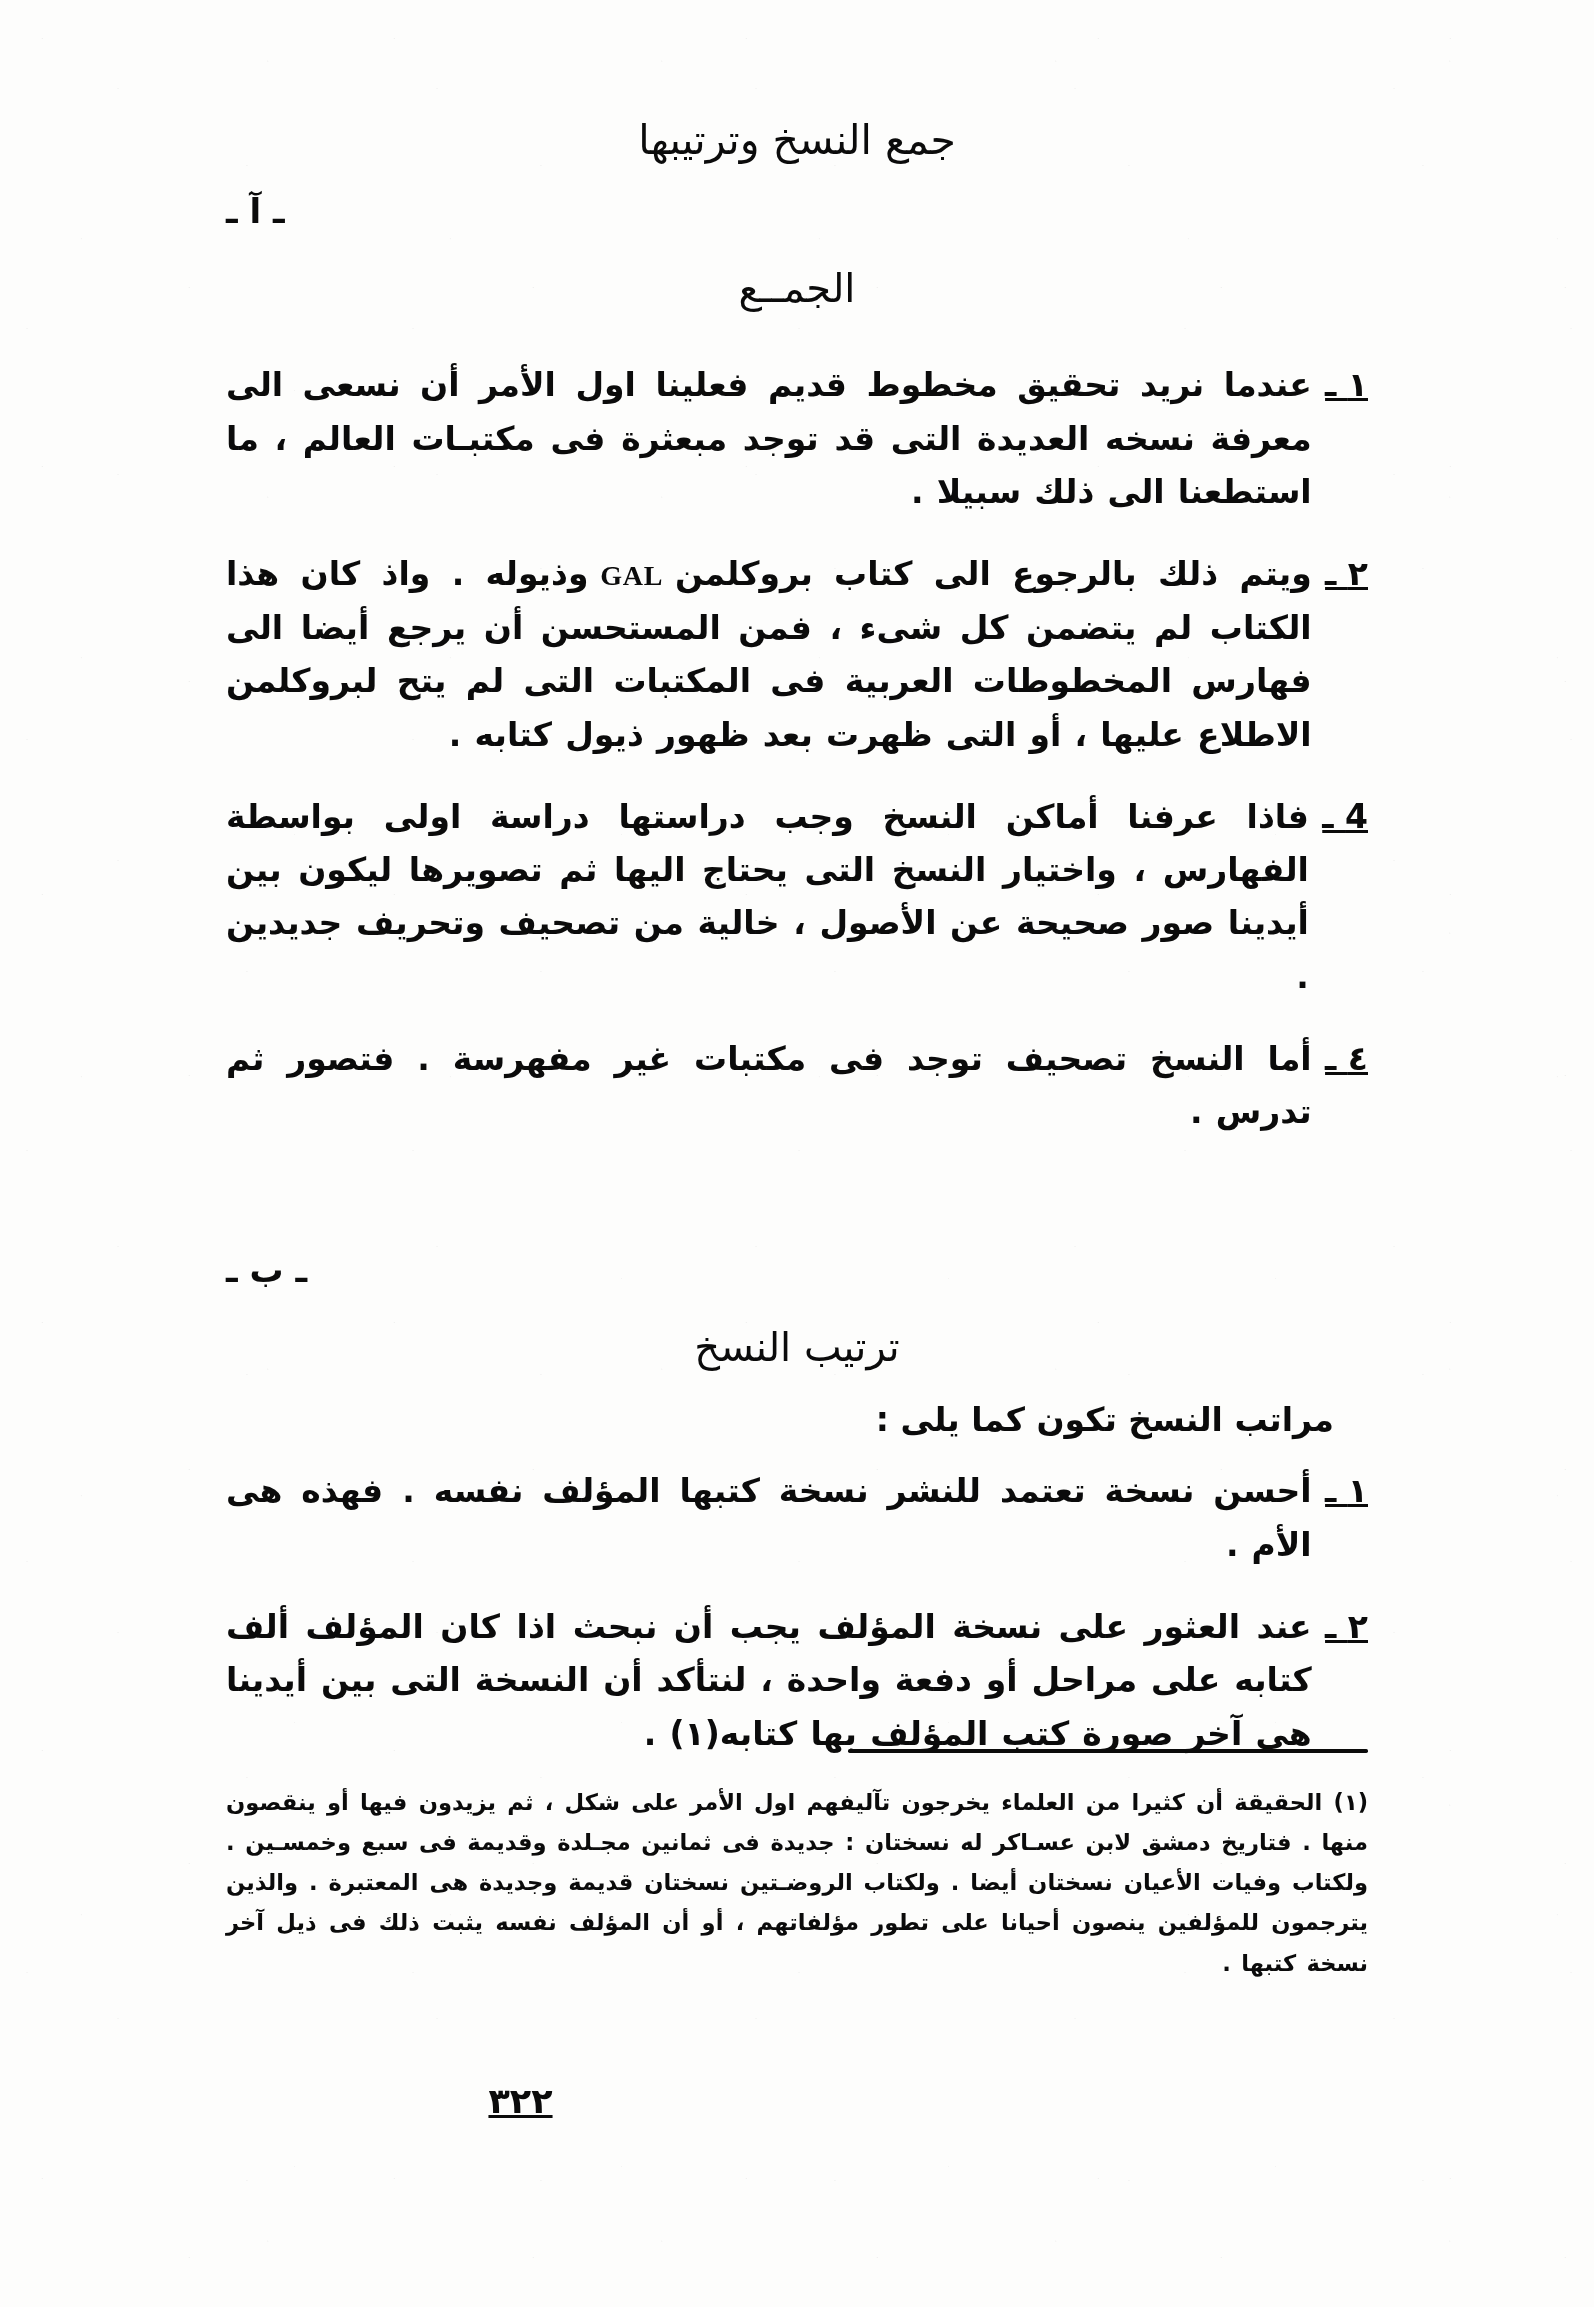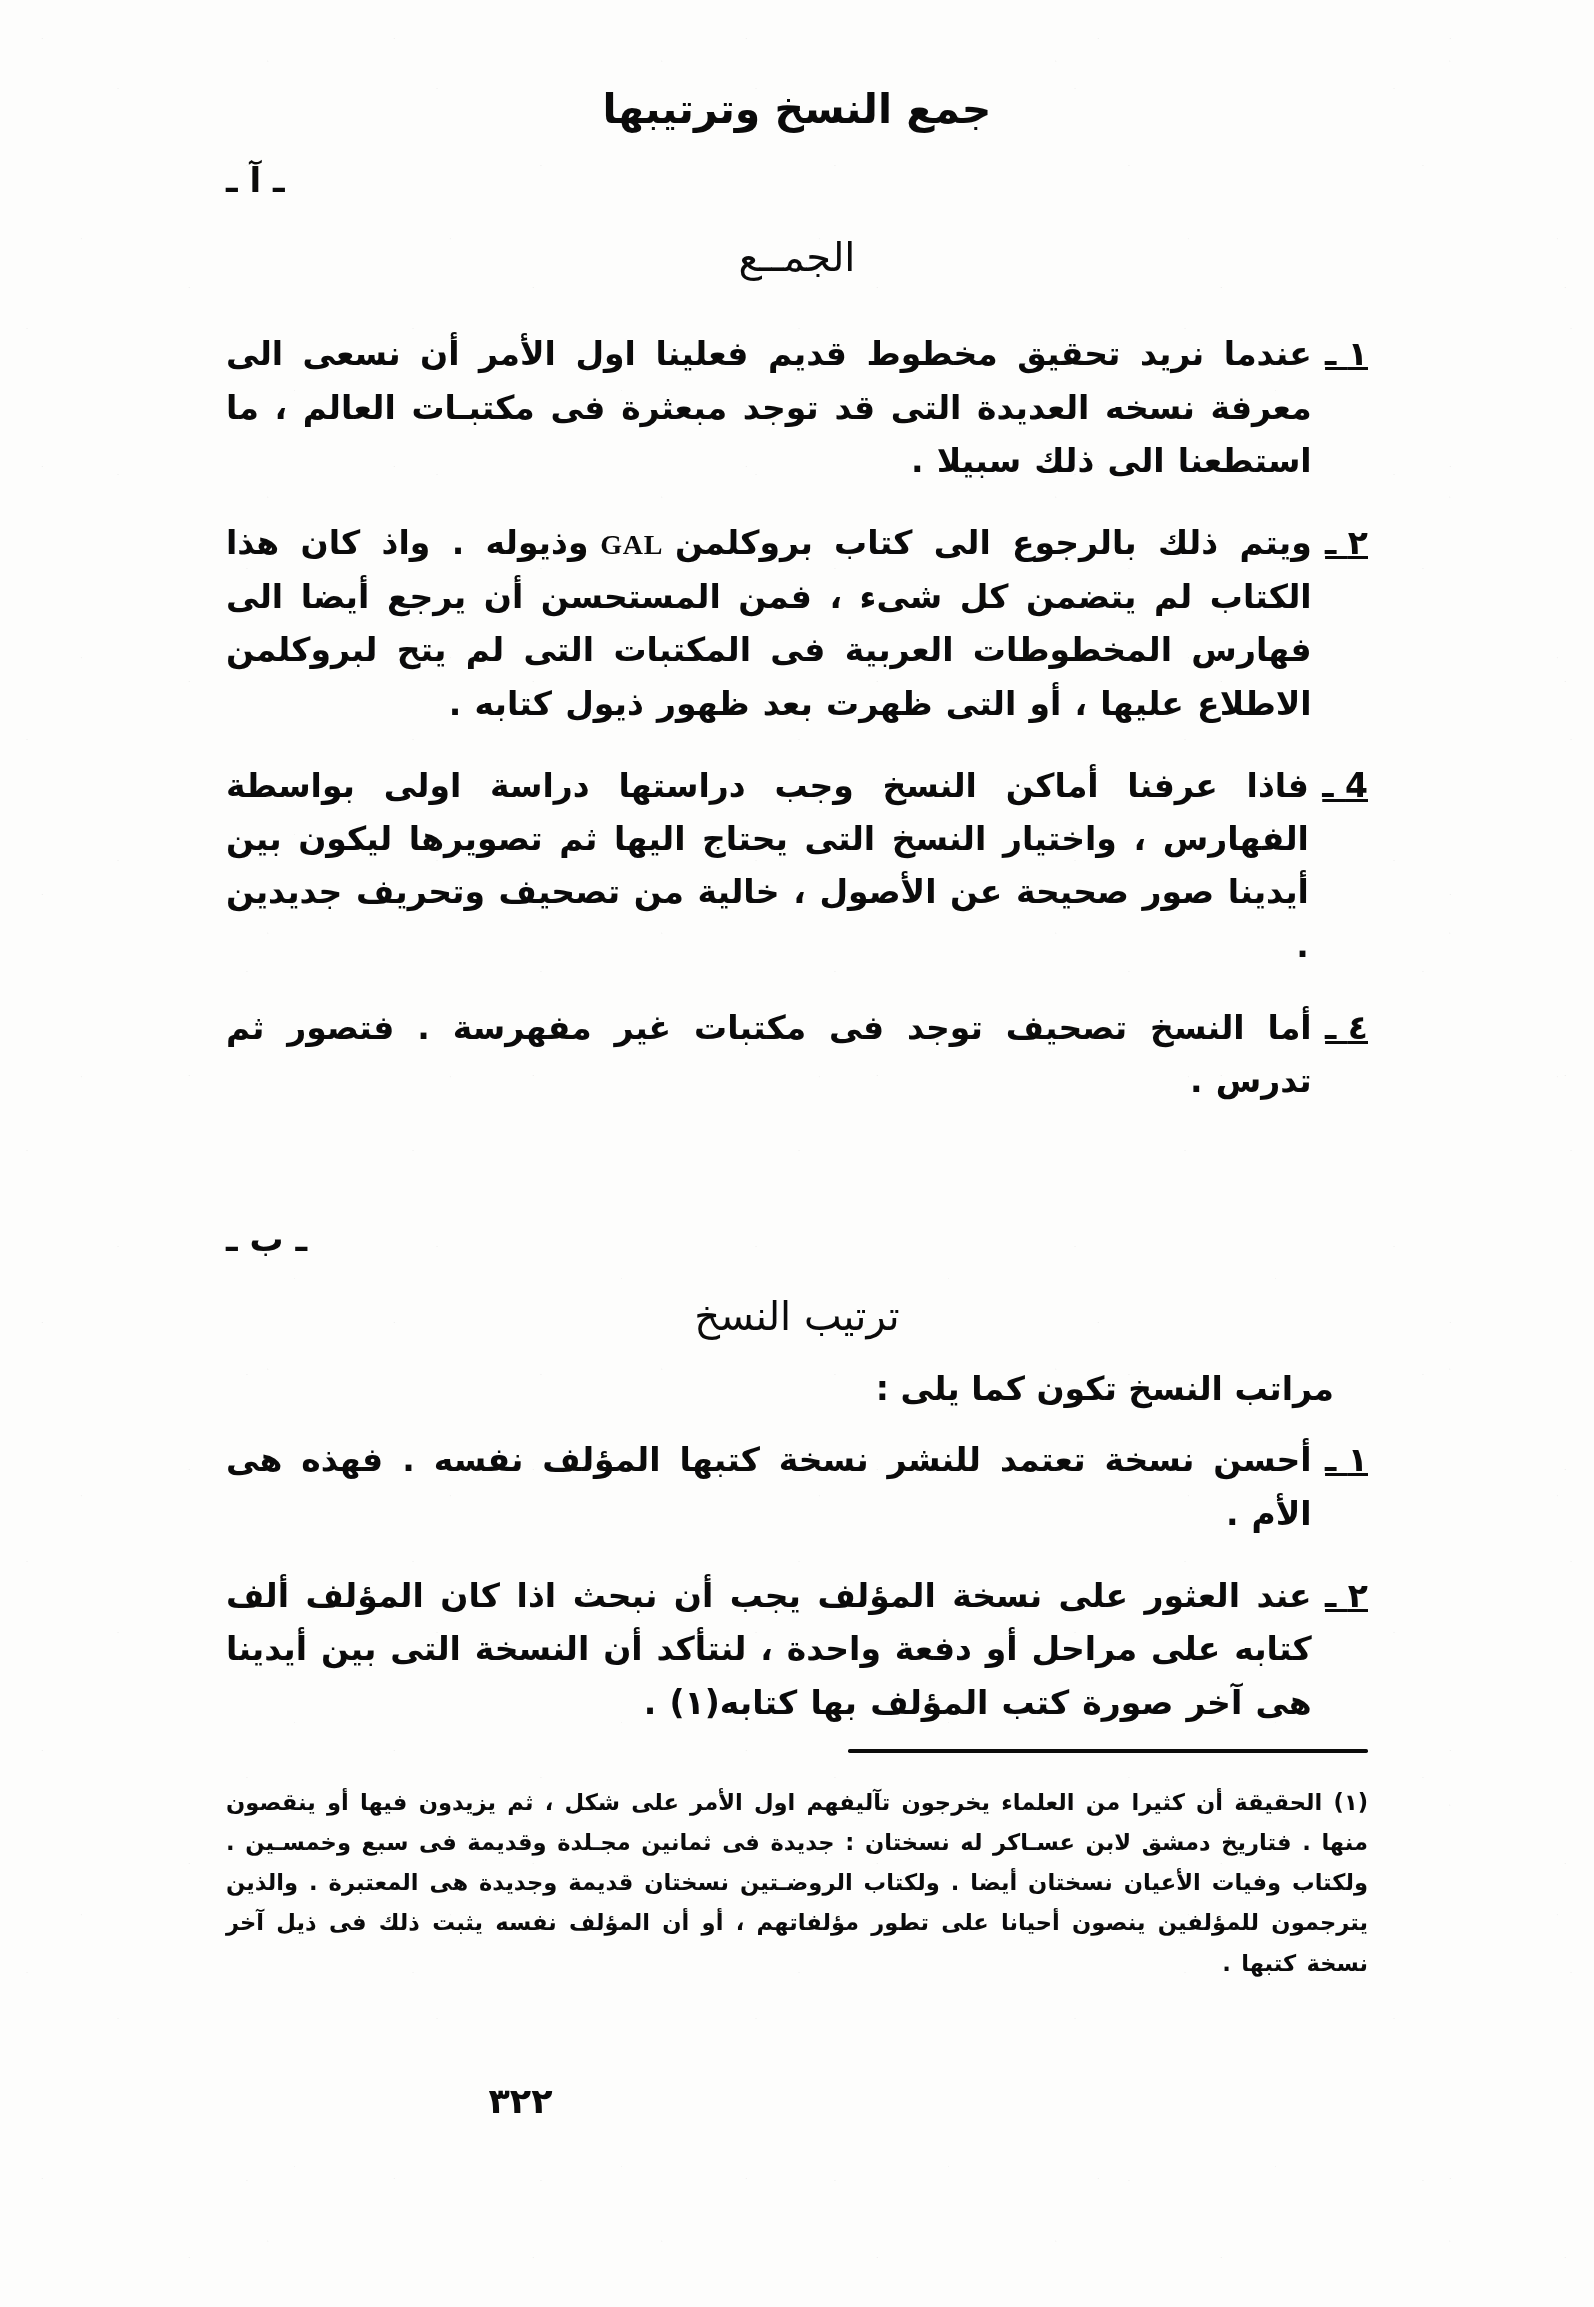--- a/index.html
+++ b/index.html
@@ -36,23 +36,23 @@
     position: absolute;
     right: 226px;
     left: 226px;
     top: 0;
   }
 
   
   .doc-title {
     text-align: center;
     font-size: 41px;
-    font-weight: 700;
-    color: #0b0b0b;
-    margin-top: 82px;
+    font-weight: 400;
+    color: #0b0b0b;
+    margin-top: 113px;
     line-height: 1.35;
     letter-spacing: -0.4px;
   }
   .section-marker {
     text-align: left;
     font-size: 34px;
     font-weight: 700;
     color: #0b0b0b;
     margin-top: 23px;
     letter-spacing: 5px;
@@ -149,20 +149,21 @@
     position: absolute;
     top: 2081px;
     left: 0;
     right: 0;
     text-align: center;
     font-size: 35px;
     font-weight: 700;
     color: #0b0b0b;
     letter-spacing: 2.5px;
     padding-right: 553px;
+    text-decoration: underline;
   }
 </style>
 </head>
 <body>
 
 <div class="page">
 
   <div class="content">
 
     <div class="doc-title">جمع النسخ وترتيبها</div>

